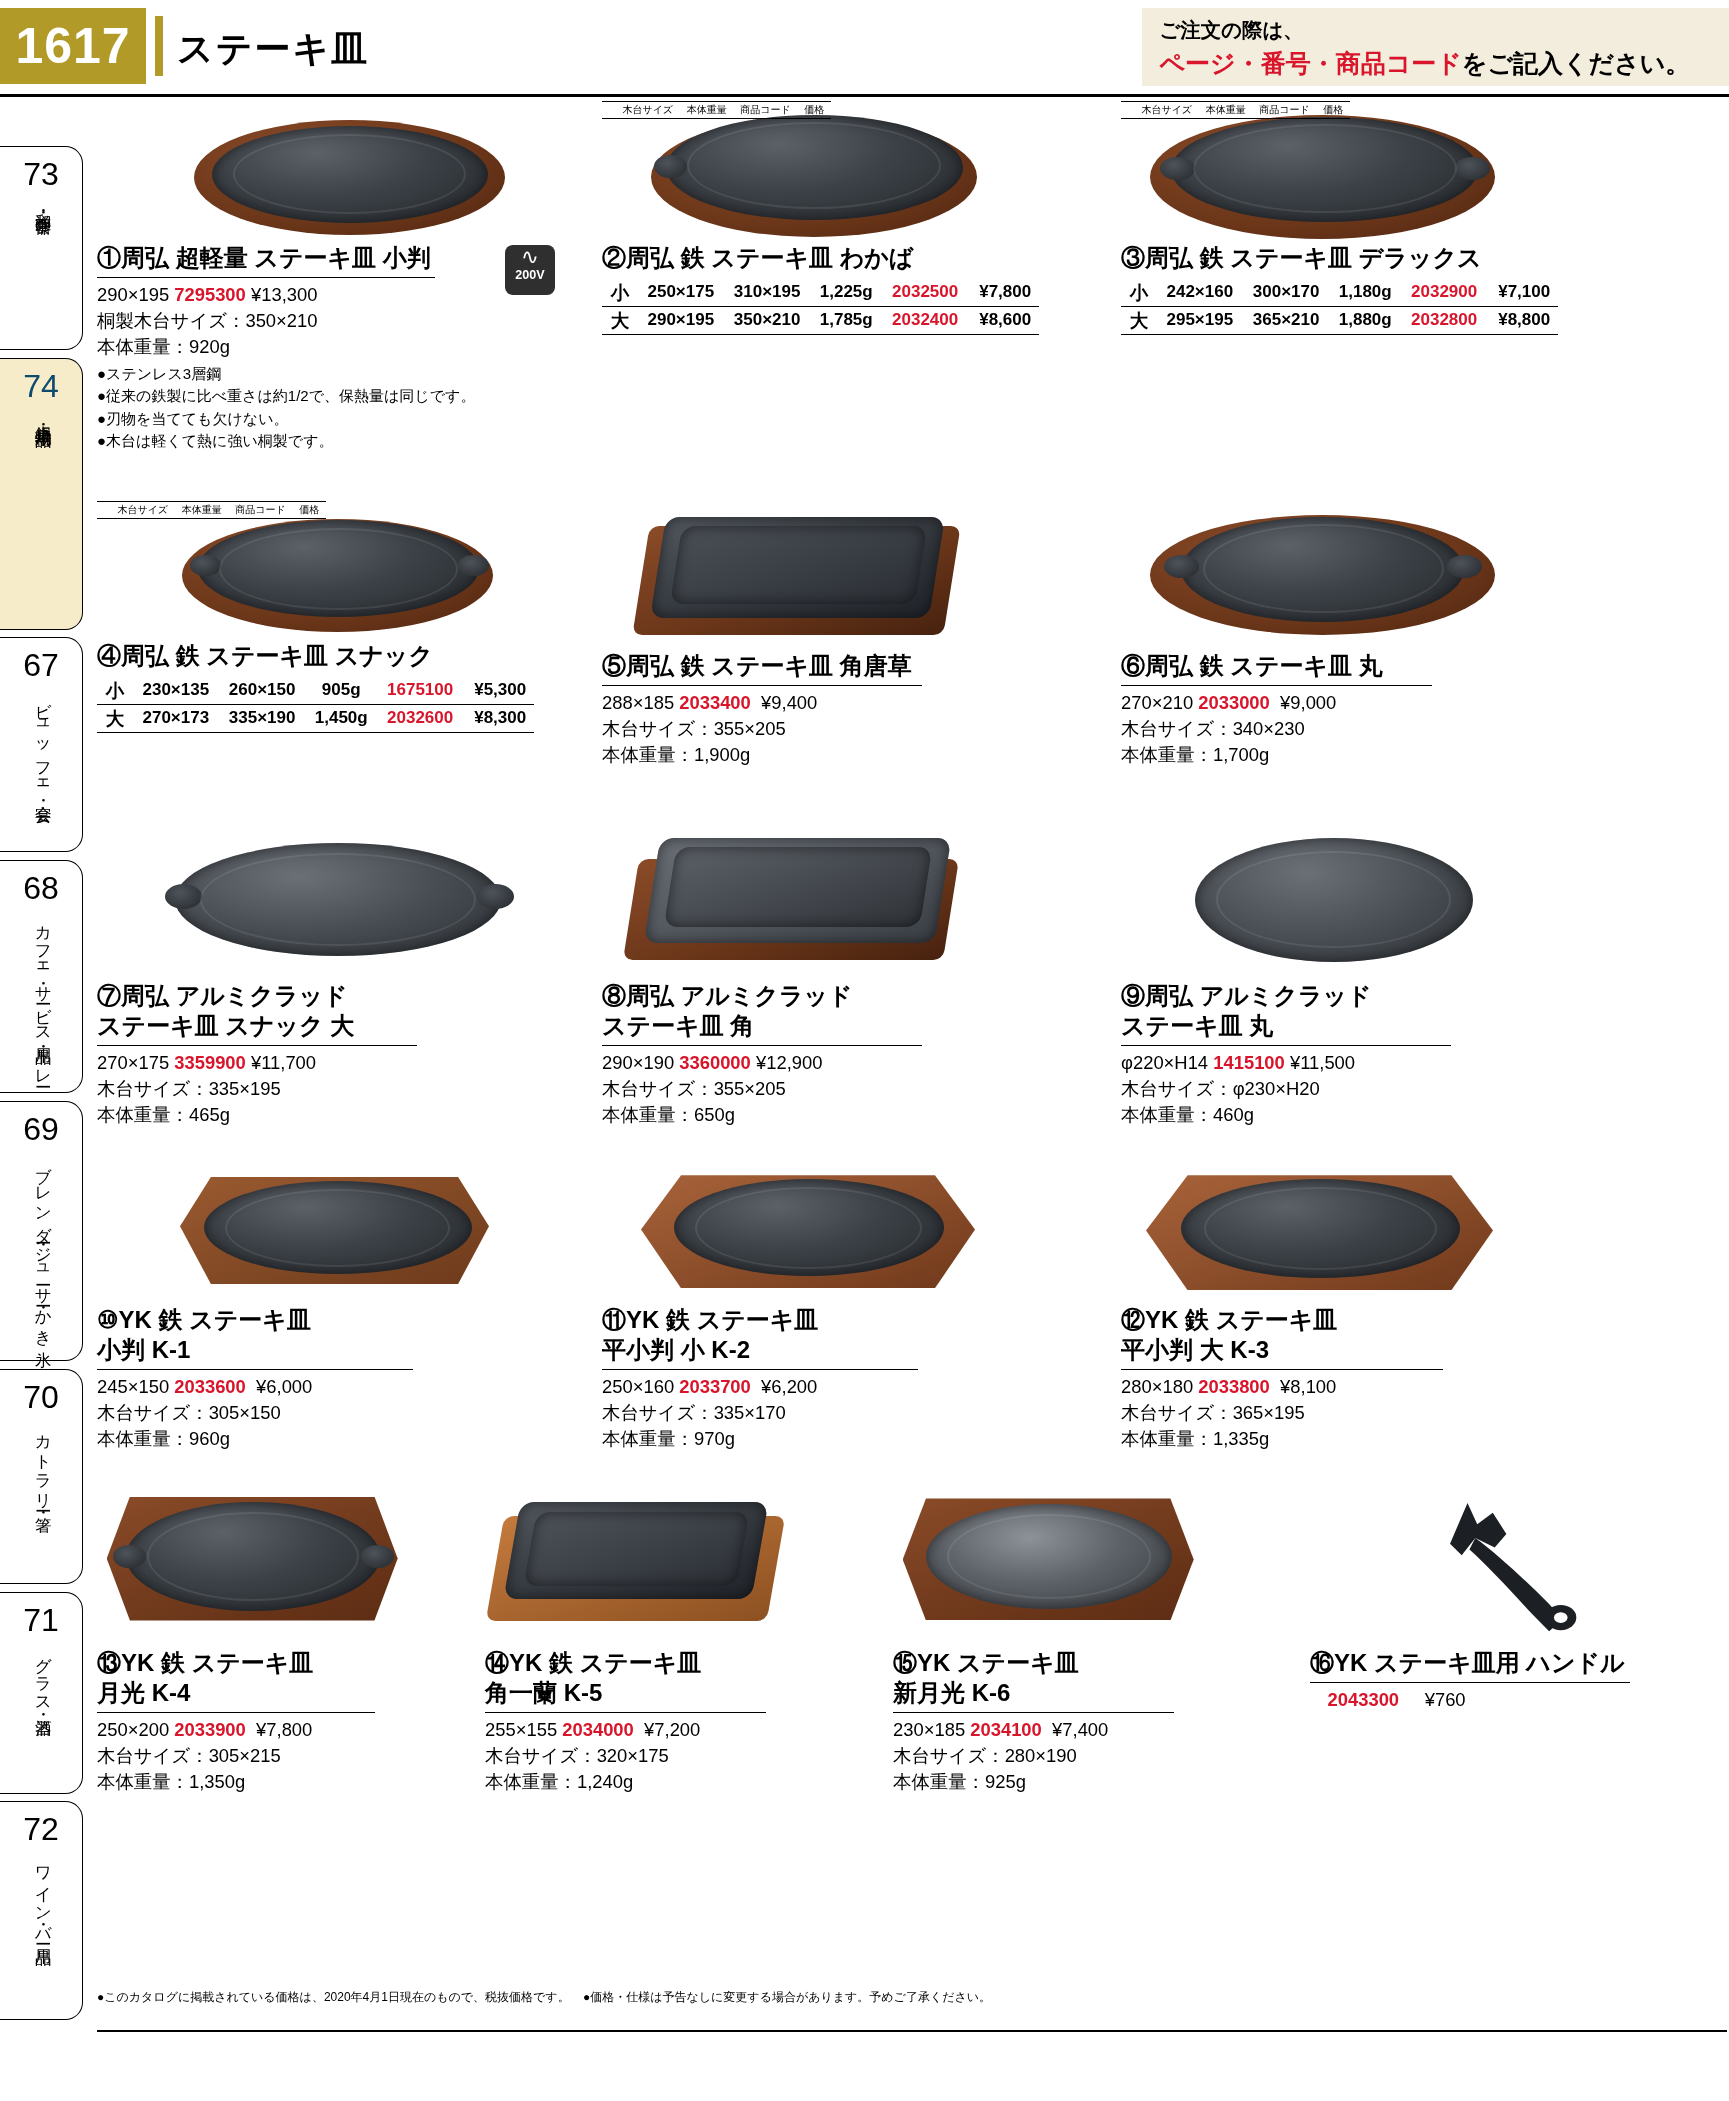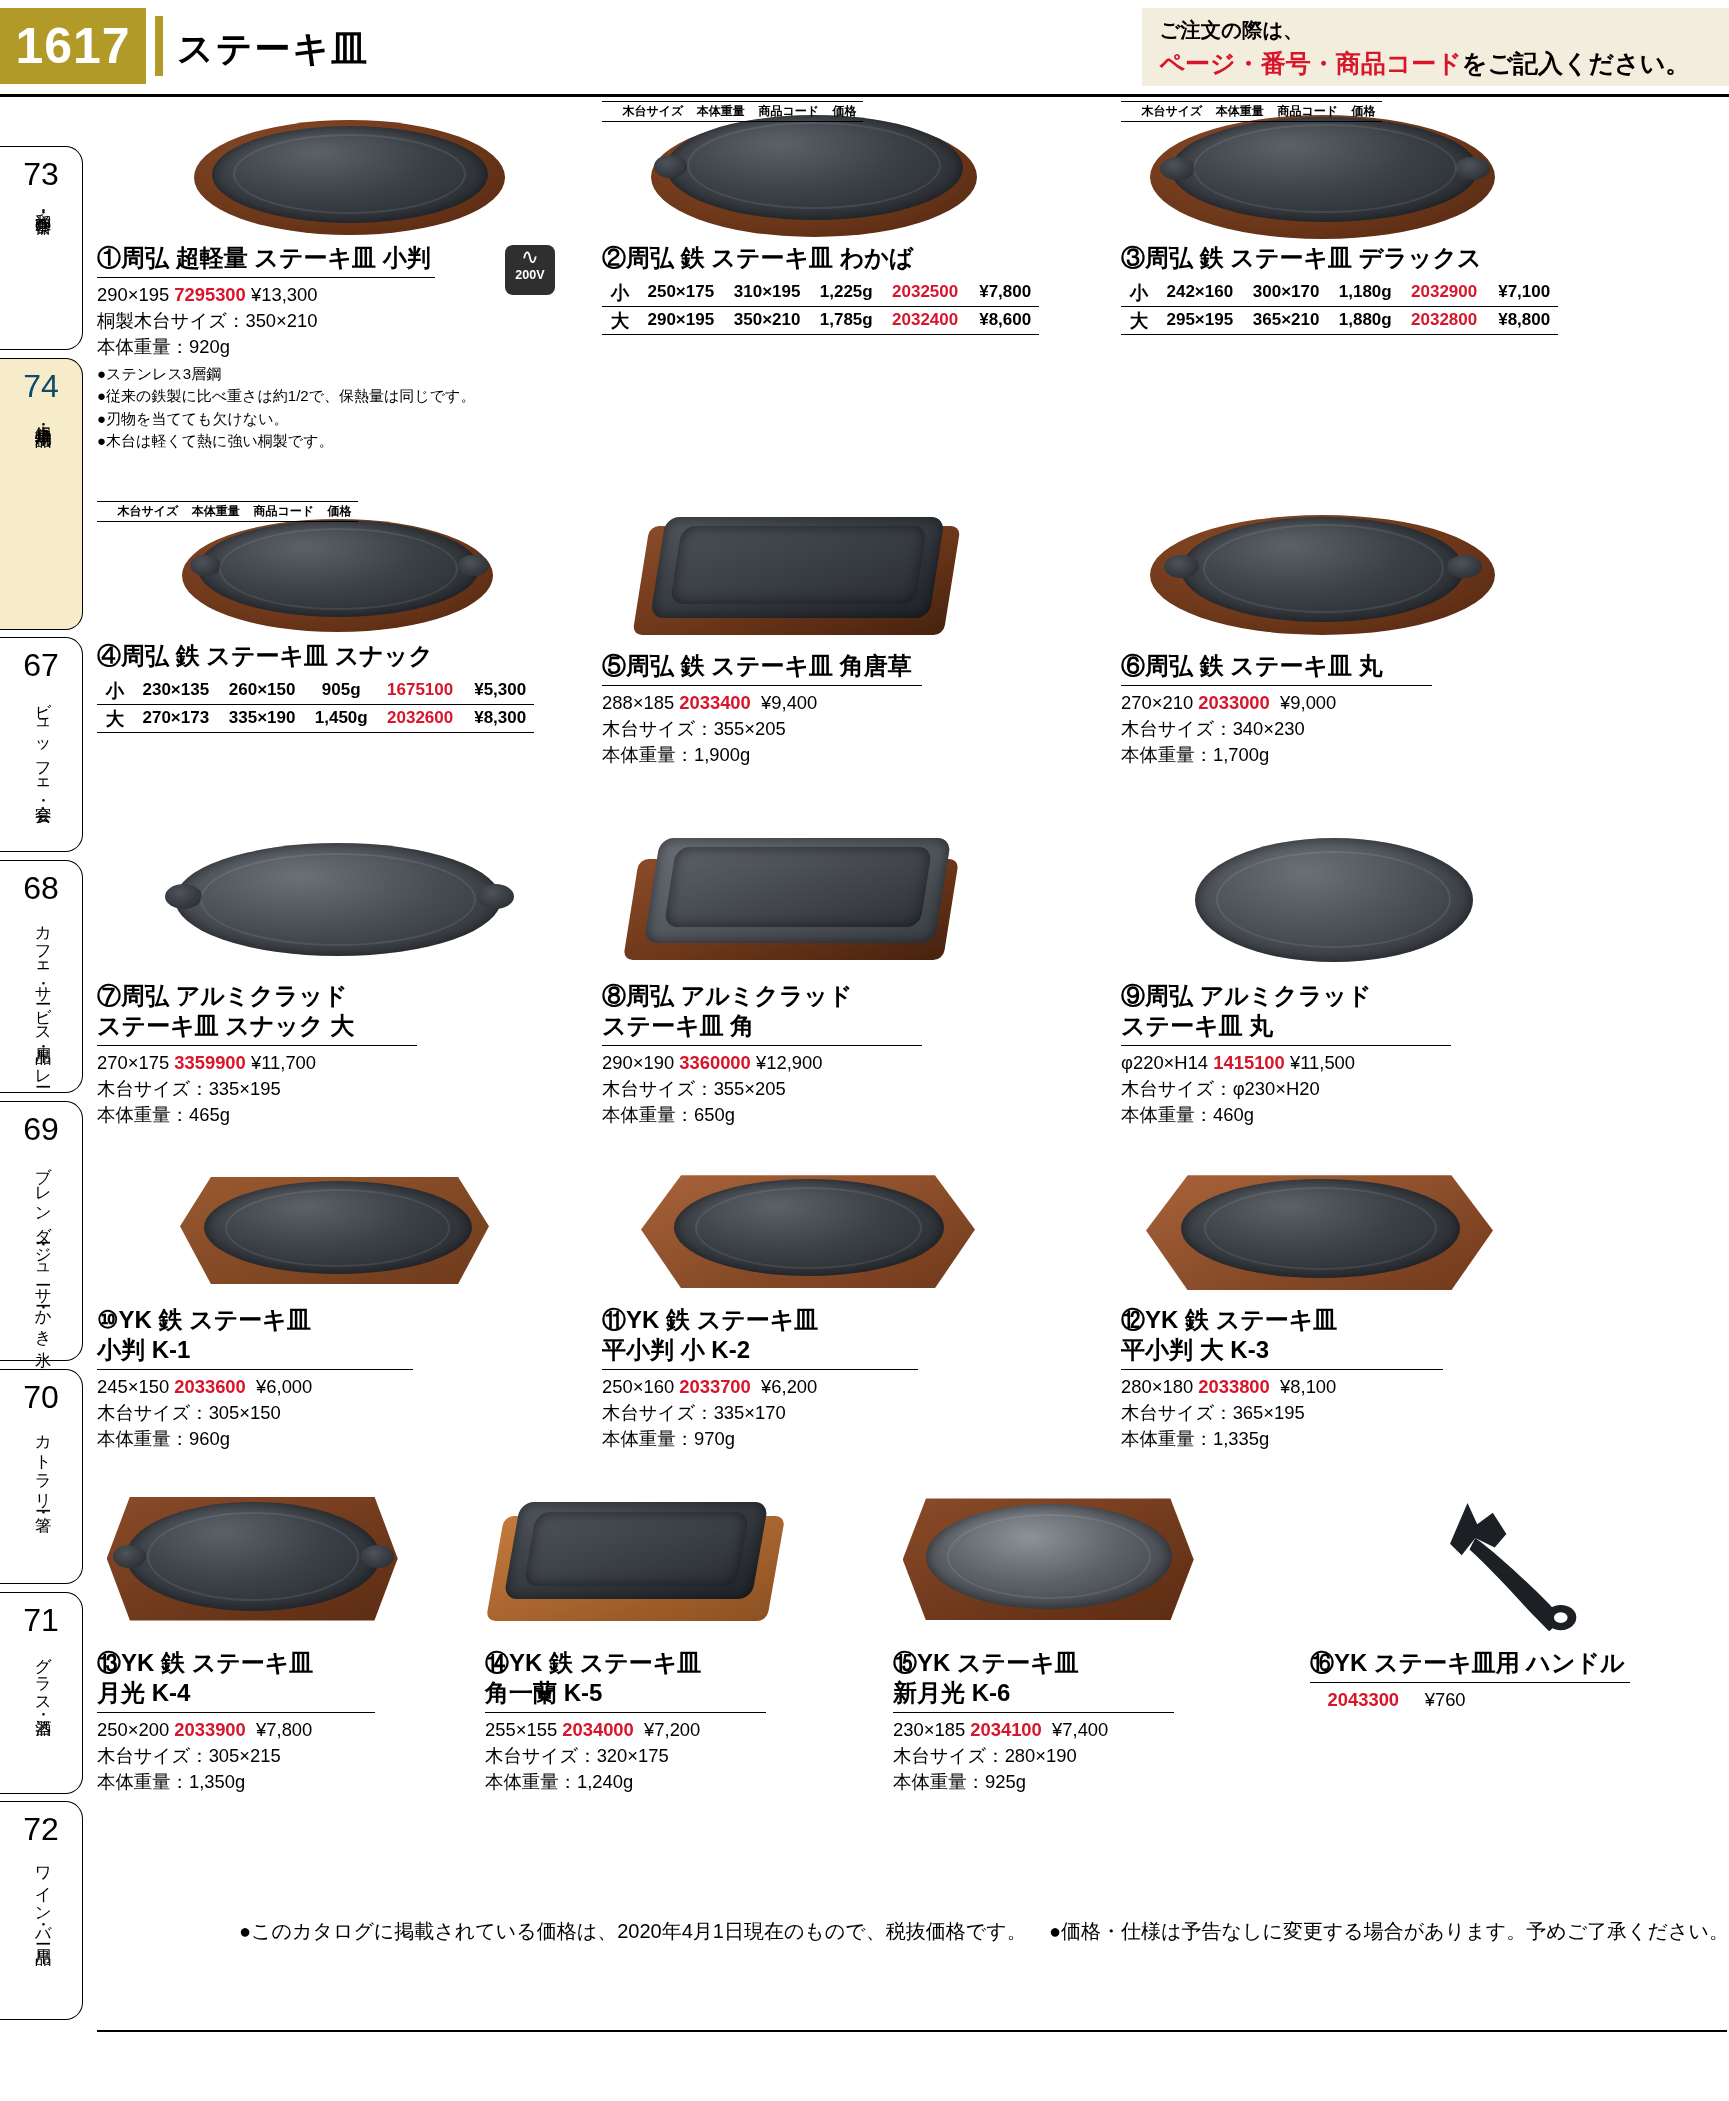--- a/index.html
+++ b/index.html
@@ -100,21 +100,21 @@
     font-size:24px; font-weight:bold; line-height:1.25; letter-spacing:0px;
   }
   .rule { border-top:1.5px solid #000; margin:3.9px 0 3.9px 0; }
   .spec { font-size:18.4px; line-height:1.42; }
   .code { color:#d8152a; font-weight:bold; }
   .bullets { font-size:15px; line-height:1.5; margin-top:2.9px; }
 
   
   table.spec-t { border-collapse:collapse; font-size:17px; }
   table.spec-t th {
-    font-weight:bold; font-size:12px; padding:1px 6.8px;
+    font-weight:normal; font-size:10px; padding:1px 6.8px;
     border-bottom:1px solid #000; text-align:center; white-space:nowrap;
   }
   table.spec-t td {
     padding:1px 7.8px; text-align:center; white-space:nowrap;
     border-bottom:1px solid #000;
     font-weight:bold;
   }
   table.spec-t td.sz { font-weight:bold; font-size:18.4px; }
   table.spec-t tr.hdr th { border-top:1.5px solid #000; }
   table.spec-t td.price { text-align:right; }
@@ -122,22 +122,22 @@
   .v200 {
     position:absolute; width:50px; height:50px; border-radius:7.8px;
     background:#2f2f2f; color:#fff; text-align:center;
   }
   .v200 .wave { font-size:21.3px; line-height:25px; }
   .v200 .txt { font-size:12.6px; font-weight:bold; line-height:11.6px; }
 
   
   .foot-rule { position:absolute; left:97px; top:2030px; width:1630px; height:1.9px; background:#000; }
   .footer {
-    position:absolute; left:97px; top:1918px; width:1632px;
-    font-size:20px; text-align:right;
+    position:absolute; left:97px; top:1989px; width:1632px;
+    font-size:12px; 
   }
   .handle-art { position:absolute; }
 </style>
 </head>
 <body>
 
 <div class="hdr">
   <div class="pagenum-box">1617</div>
   <div class="cat-bar"></div>
   <div class="cat-title">ステーキ皿</div>

